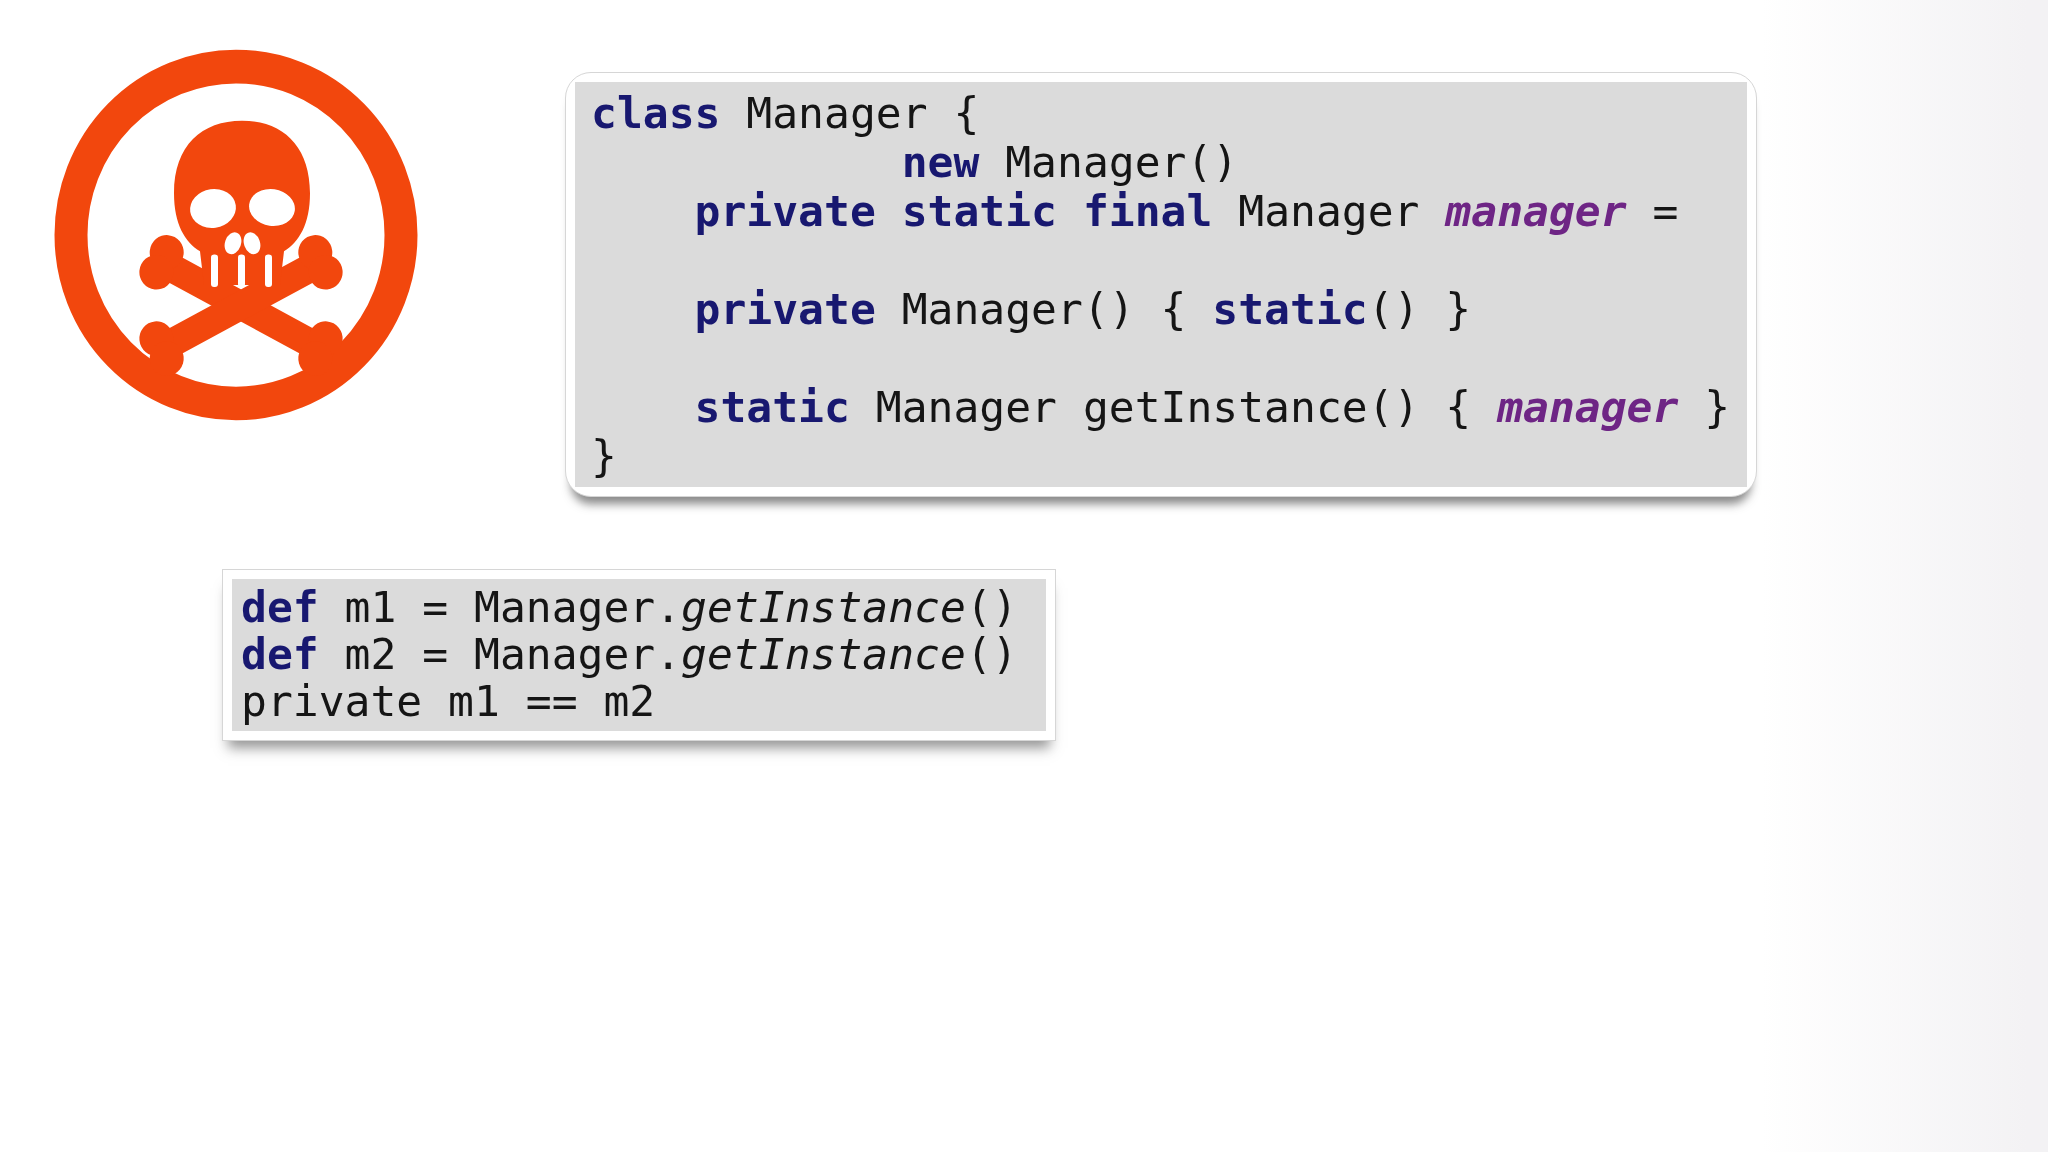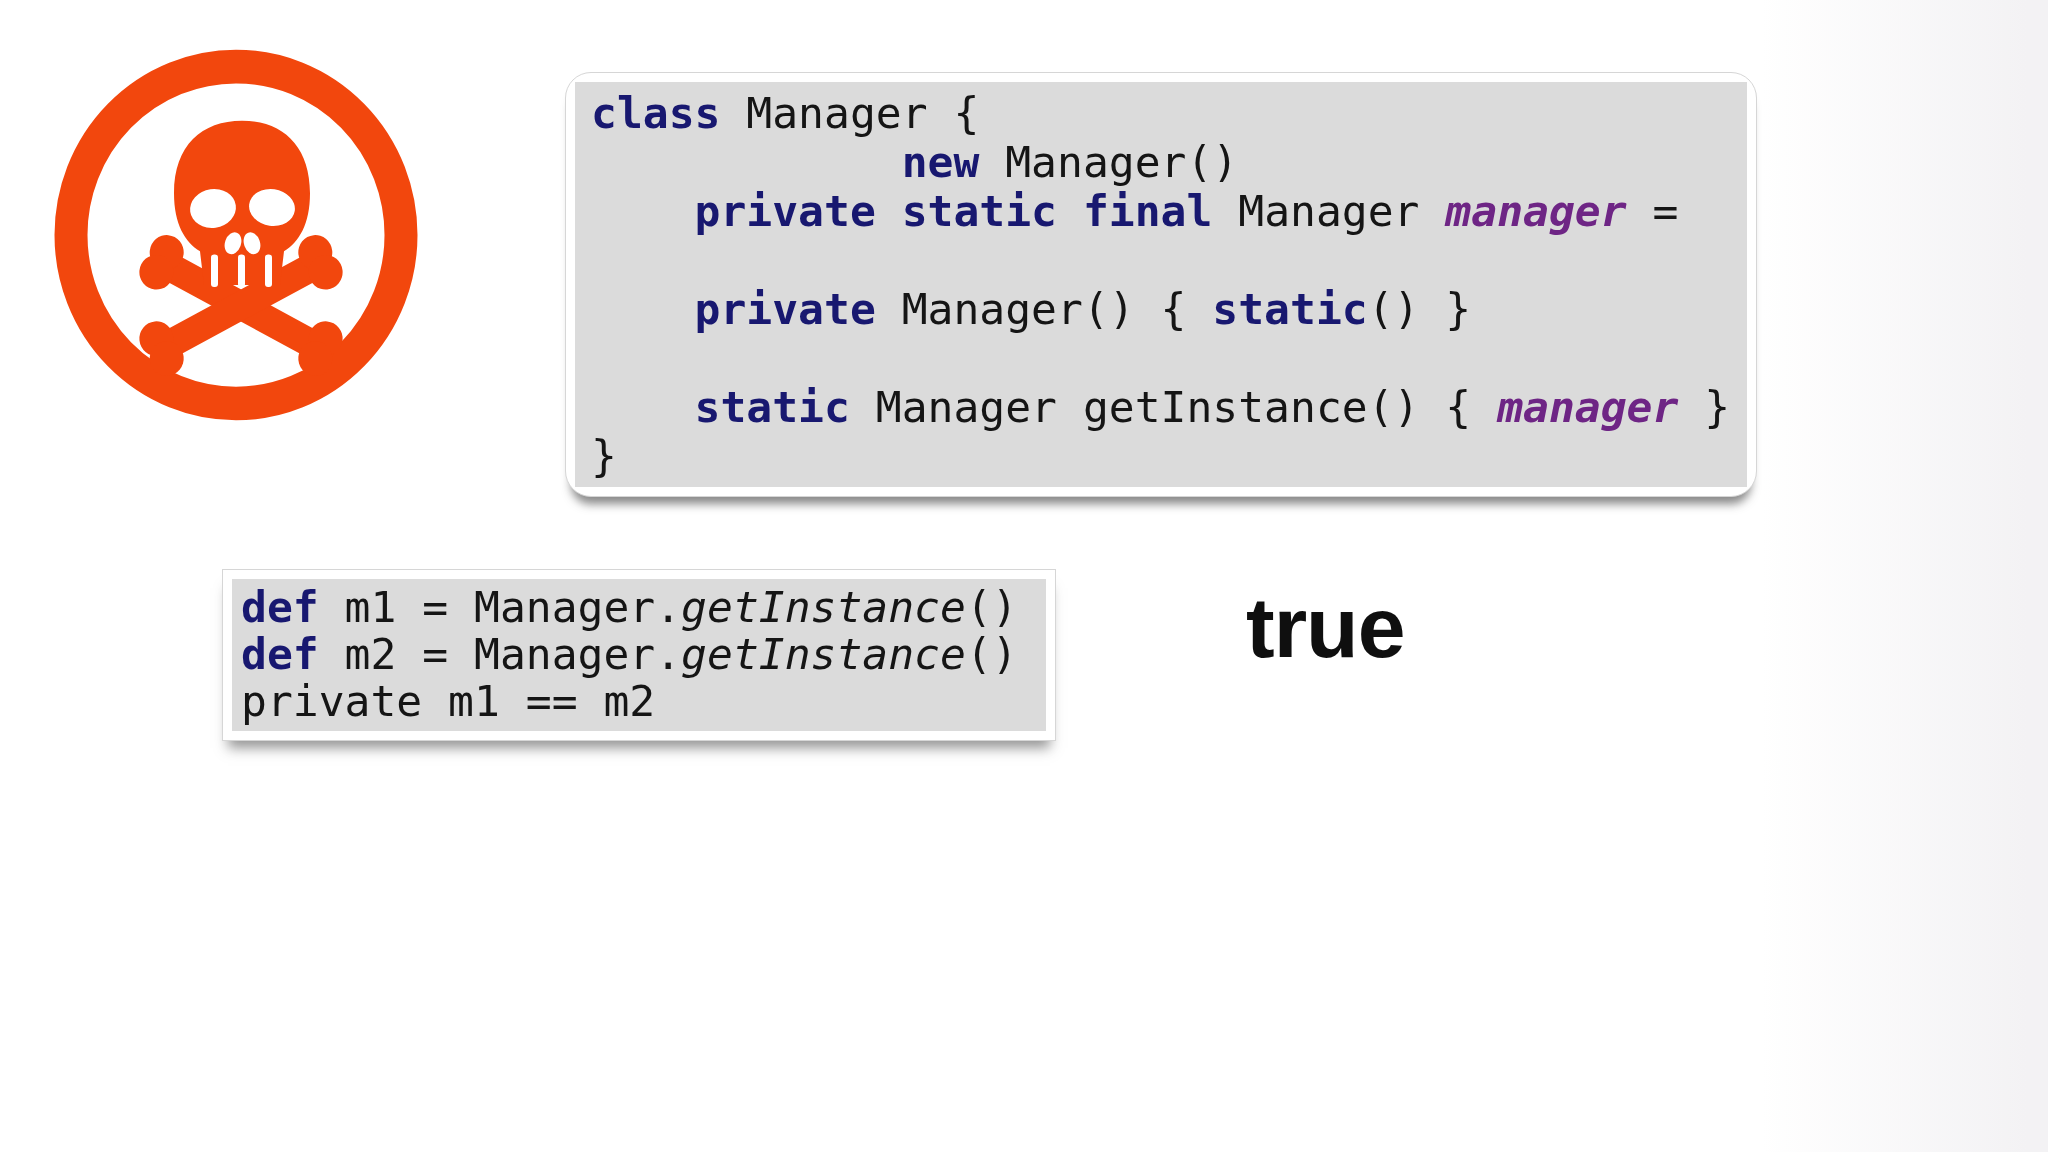--- a/index.html
+++ b/index.html
@@ -116,15 +116,14 @@
   </div>
 
   <div class="code-card small">
     <div class="code-area">
         <div class="line"><span class="kw">def</span><span class="pl"> m1 = Manager.</span><span class="meth">getInstance</span><span class="pl">()</span></div>
         <div class="line"><span class="kw">def</span><span class="pl"> m2 = Manager.</span><span class="meth">getInstance</span><span class="pl">()</span></div>
         <div class="line"><span class="pl">private m1 == m2</span></div>
       </div>
   </div>
 
-  <div class="result-text">true</div>
 
 </div>
 
 </body></html>

